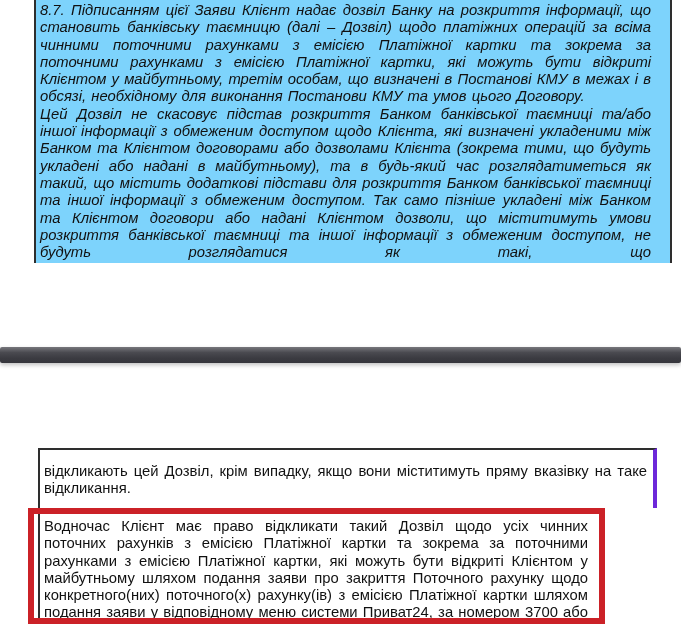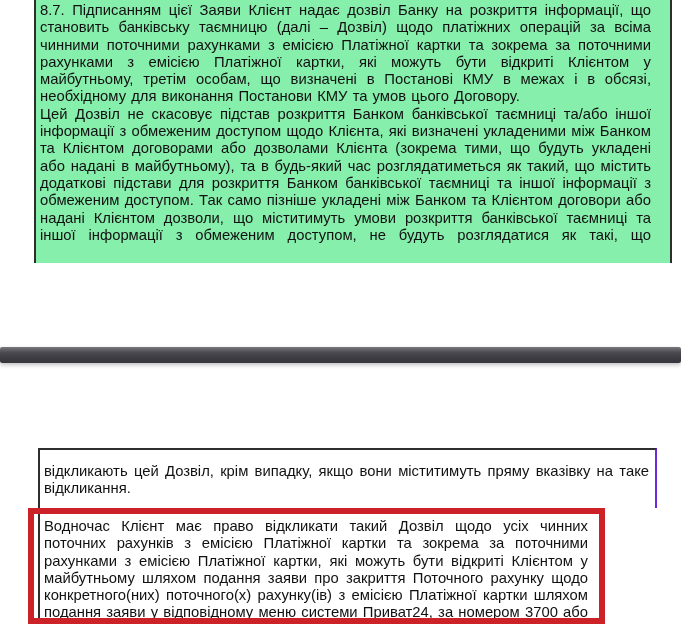--- a/index.html
+++ b/index.html
@@ -28,21 +28,22 @@
     position: absolute;
     left: 34px;
     top: 0;
     width: 638px;
     height: 263px;
     border-left: 2px solid #2e2e2e;
     border-right: 2px solid #2e2e2e;
     box-sizing: border-box;
     padding: 2px 19px 0 4px;
     overflow: hidden;
-    background: #86efac;
+    background: #7dd3fc;
+    font-style: italic;
   }
   .page1-cell .para2 {
     text-align-last: justify; 
   }
   
   .divider {
     position: absolute;
     left: 0;
     top: 347px;
     width: 681px;
@@ -53,21 +54,21 @@
   }
   
   .page2-cell {
     position: absolute;
     left: 38px;
     top: 448px;
     width: 619px;
     height: 60px;
     border-top: 2px solid #2e2e2e;
     border-left: 2px solid #2e2e2e;
-    border-right: 2px solid #6d28d9;
+    border-right: 4px solid #6d28d9;
     box-sizing: border-box;
     padding: 13px 6px 0 4px;
     background: #ffffff;
     overflow: hidden;
   }
   
   .red-box {
     position: absolute;
     left: 28px;
     top: 508px;

